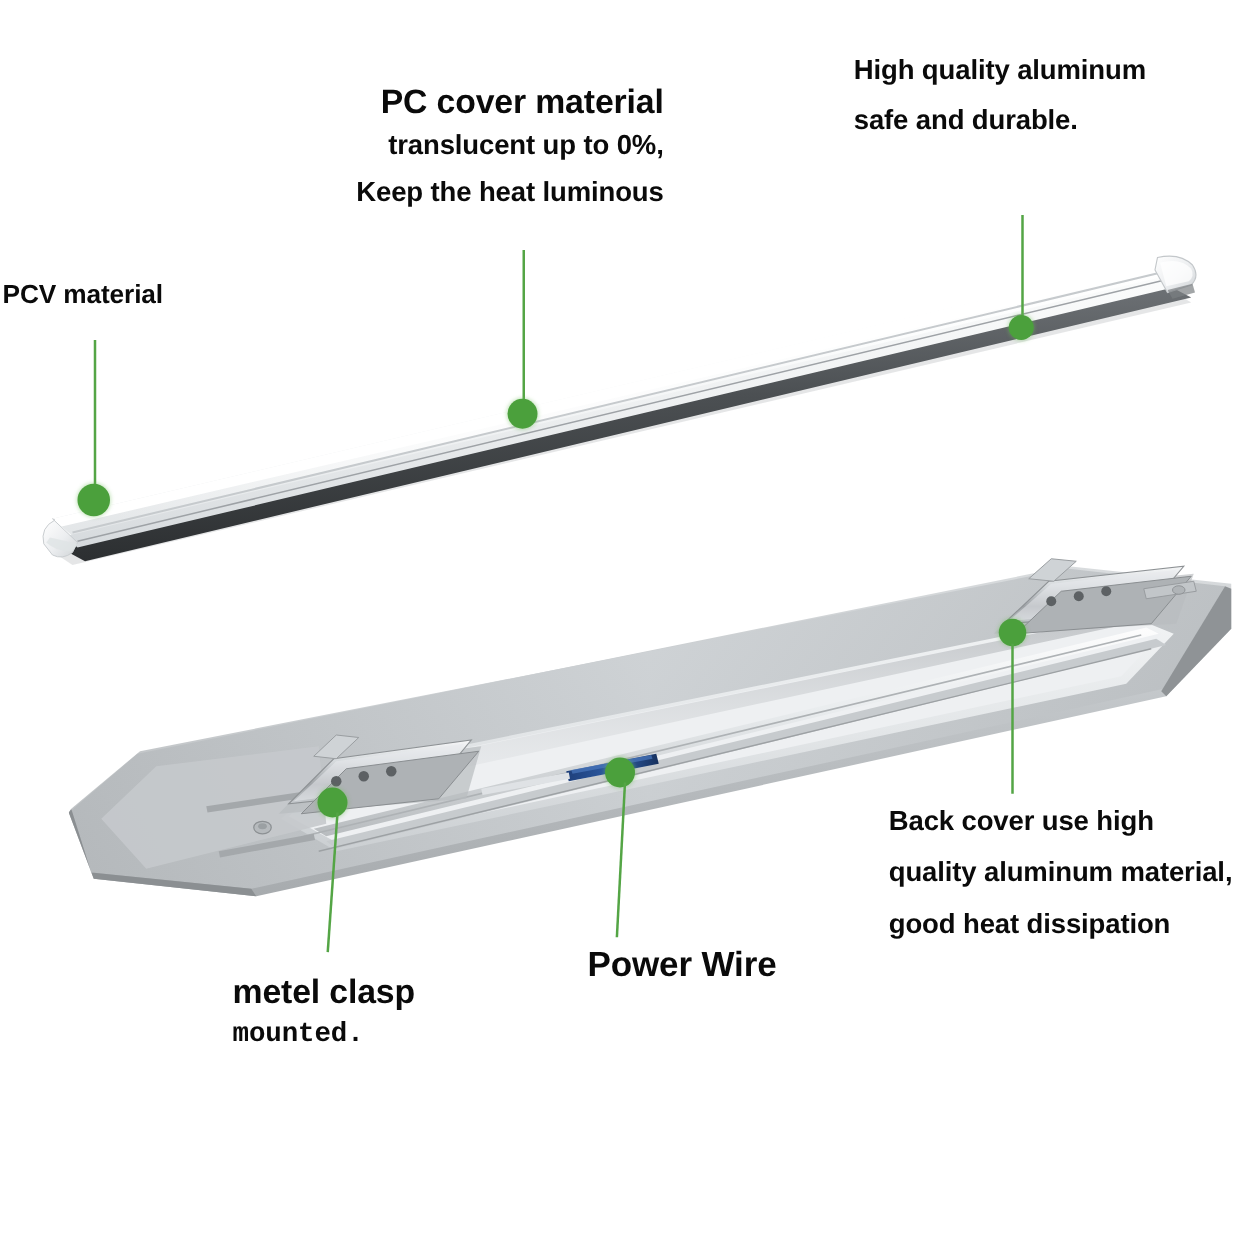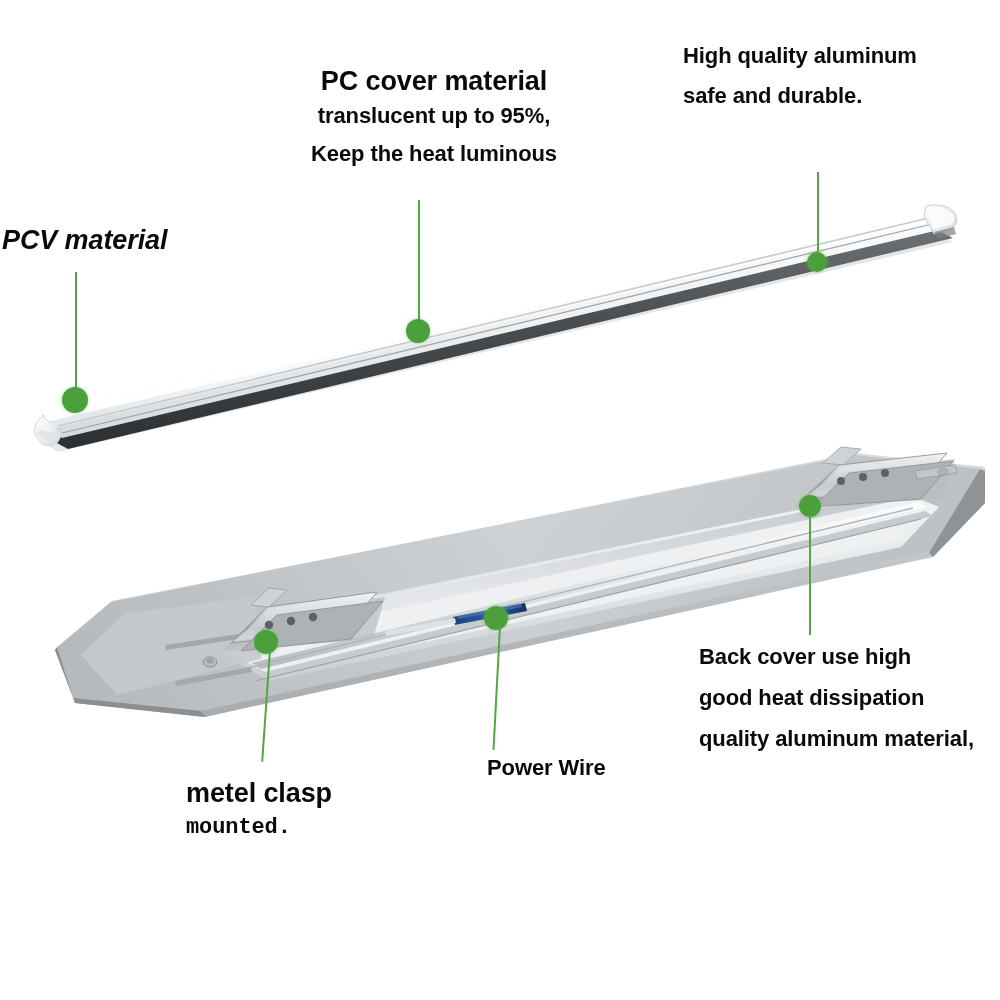--- a/index.html
+++ b/index.html
@@ -35,43 +35,43 @@
     letter-spacing: -0.1px;
   }
   .label-line {
     font-weight: bold;
     color: #0a0a0a;
     letter-spacing: -0.1px;
   }
 
   
   #lbl-pcv { left: 2px; top: 221px; }
-  #lbl-pcv .label-head { font-size: 27px; font-style: italic; }
-
-  
-  #lbl-pccover { left: 311px; top: 62px; text-align: center; }
+  #lbl-pcv .label-head { font-size: 21px; }
+
+  
+  #lbl-pccover { left: 285px; top: 62px; text-align: right; }
   #lbl-pccover .label-head { font-size: 27px; margin-bottom: 9px; }
   #lbl-pccover .label-line { font-size: 22px; display: block; margin-bottom: 6px; }
 
   
   #lbl-alum { left: 683px; top: 40px; }
   #lbl-alum .label-line { font-size: 22px; display: block; margin-bottom: 9px; }
 
   
   #lbl-backcover { left: 699px; top: 641px; }
-  #lbl-backcover .label-line { font-size: 22px; display: block; margin-bottom: 10px; }
+  #lbl-backcover .label-line { font-size: 22px; display: block; margin-bottom: 10px; margin-left: 12px; }
 
   
   #lbl-clasp { left: 186px; top: 774px; }
   #lbl-clasp .label-head { font-size: 27px; margin-bottom: 11px; }
   #lbl-clasp .label-line { font-size: 22px; display: block; font-family: Liberation Mono, monospace; }
 
   
   #lbl-power { left: 470px; top: 752px; }
-  #lbl-power .label-line { font-size: 22px; margin-left: 17px; }
+  #lbl-power .label-line { font-size: 28px; }
 
   
   .leader {
     position: absolute;
     background: #54a545;
     transform-origin: top center;
   }
   .dot {
     position: absolute;
     background: #4ba03c;
@@ -267,33 +267,33 @@
 
   <div class="dot" style="left:484px; top:606px; width:24px; height:24px;"></div>
   <div class="leader" style="left:499px; top:626px; width:2px; height:124px; transform:rotate(3deg);"></div>
 
   <div class="label-block" id="lbl-pcv">
     <span class="label-head">PCV material</span>
   </div>
 
   <div class="label-block" id="lbl-pccover">
     <span class="label-head">PC cover material</span>
-    <span class="label-line">translucent up to 95%,</span>
+    <span class="label-line">translucent up to 0%,</span>
     <span class="label-line">Keep the heat  luminous</span>
   </div>
 
   <div class="label-block" id="lbl-alum">
     <span class="label-line">High quality aluminum</span>
     <span class="label-line">safe and durable.</span>
   </div>
 
   <div class="label-block" id="lbl-backcover">
     <span class="label-line">Back cover use high</span>
+    <span class="label-line">quality aluminum material,</span>
     <span class="label-line">good heat dissipation</span>
-    <span class="label-line">quality aluminum material,</span>
   </div>
 
   <div class="label-block" id="lbl-clasp">
     <span class="label-head">metel clasp</span>
     <span class="label-line">mounted.</span>
   </div>
 
   <div class="label-block" id="lbl-power">
     <span class="label-line">Power Wire</span>
   </div>

